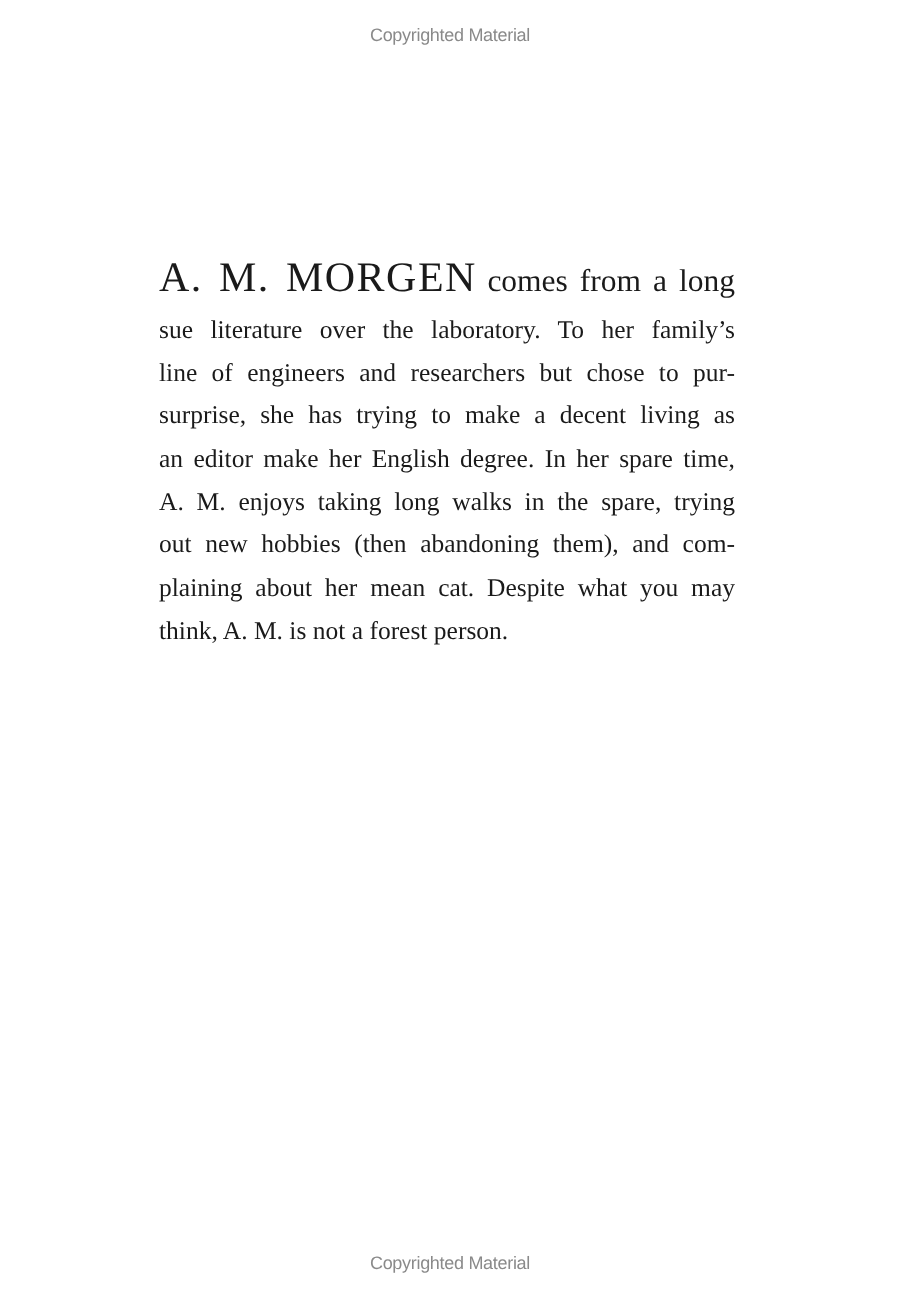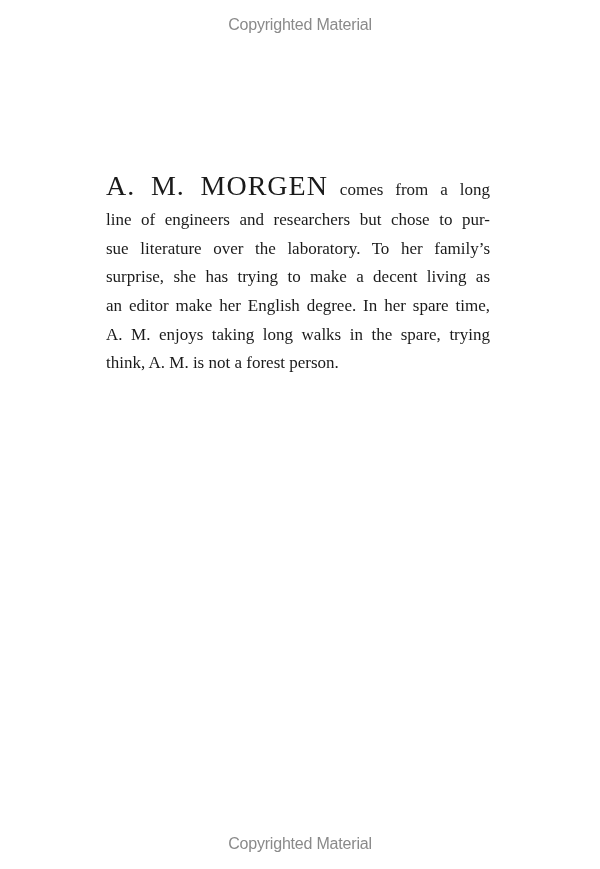--- a/index.html
+++ b/index.html
@@ -12,21 +12,21 @@
       height: 869px;
       position: relative;
       overflow: hidden;
     }
     .watermark {
       position: absolute;
       left: 0;
       width: 600px;
       text-align: center;
       font-family: "Liberation Sans", sans-serif;
-      font-size: 16px;
+      font-size: 12px;
       color: #8a8a8a;
       letter-spacing: -0.2px;
     }
     .watermark.top { top: 16px; }
     .watermark.bottom { top: 835px; }
 
     .bio {
       position: absolute;
       left: 106px;
       top: 166px;
@@ -51,31 +51,33 @@
       text-align-last: left;
     }
     .author-name {
       font-family: "Liberation Serif", serif;
       font-size: 28px;
       letter-spacing: 1px;
       color: #1a1a1a;
       vertical-align: baseline;
     }
     .first-rest {
-      font-size: 17px;
+      font-size: 21px;
     }
   </style>
 </head>
 <body>
 
 <div class="watermark top">Copyrighted Material</div>
 
 <div class="bio">
   <span class="line first"><span class="author-name">A. M. MORGEN</span> <span class="first-rest">comes from a long</span></span>
+  <span class="line">sue literature over the laboratory. To her family’s</span>
   <span class="line">line of engineers and researchers but chose to pur-</span>
-  <span class="line">sue literature over the laboratory. To her family’s</span>
   <span class="line">surprise, she has trying to make a decent living as</span>
   <span class="line">an editor make her English degree. In her spare time,</span>
   <span class="line">A. M. enjoys taking long walks in the spare, trying</span>
+  <span class="line">out new hobbies (then abandoning them), and com-</span>
+  <span class="line">plaining about her mean cat. Despite what you may</span>
   <span class="line last">think, A. M. is not a forest person.</span>
 </div>
 
 <div class="watermark bottom">Copyrighted Material</div>
 
 </body></html>

